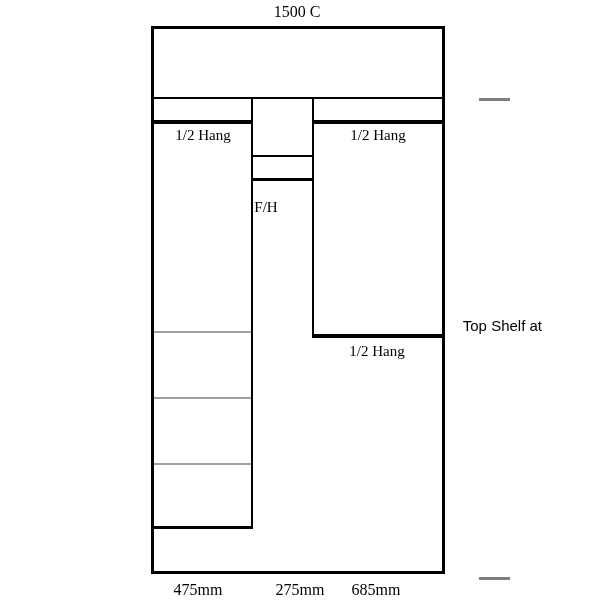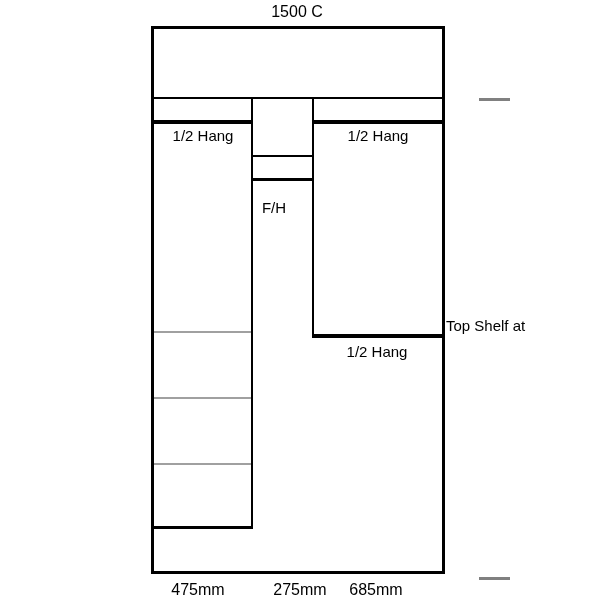--- a/index.html
+++ b/index.html
@@ -35,30 +35,31 @@
   }
   .line.dash-gray {
     background: #808080;
   }
   .label {
     position: absolute;
     font-size: 15px;
     line-height: 1;
     white-space: nowrap;
     transform: translateX(-50%);
+    font-family: Liberation Serif, serif;
   }
   .label.big {
     font-size: 16px;
   }
   .note {
     position: absolute;
     left: 446px;
     top: 316px;
     width: 96px;
-    text-align: left;
+    text-align: right;
     font-size: 15px;
     line-height: 20px;
   }
 </style>
 </head>
 <body>
 
 <div class="canvas">
 
   <div class="label big" style="left:297px; top:4px;">1500 C</div>
@@ -87,21 +88,21 @@
 
   <div class="line" style="left:312px; top:334px; width:133px; height:4px;"></div>
 
   <div class="line dash-gray" style="left:479px; top:98px; width:31px; height:3px;"></div>
   <div class="line dash-gray" style="left:479px; top:577px; width:31px; height:3px;"></div>
 
   <div class="label" style="left:203px; top:128px;">1/2 Hang</div>
 
   <div class="label" style="left:378px; top:128px;">1/2 Hang</div>
 
-  <div class="label" style="left:274px; top:200px;">F/H</div>
+  <div class="label" style="left:266px; top:200px;">F/H</div>
 
   <div class="label" style="left:377px; top:344px;">1/2 Hang</div>
 
   <div class="note">
     <div>Top Shelf at</div>
   </div>
 
   <div class="label big" style="left:198px; top:582px;">475mm</div>
 
   <div class="label big" style="left:282px; top:582px;margin-left:18px;">275mm</div>

